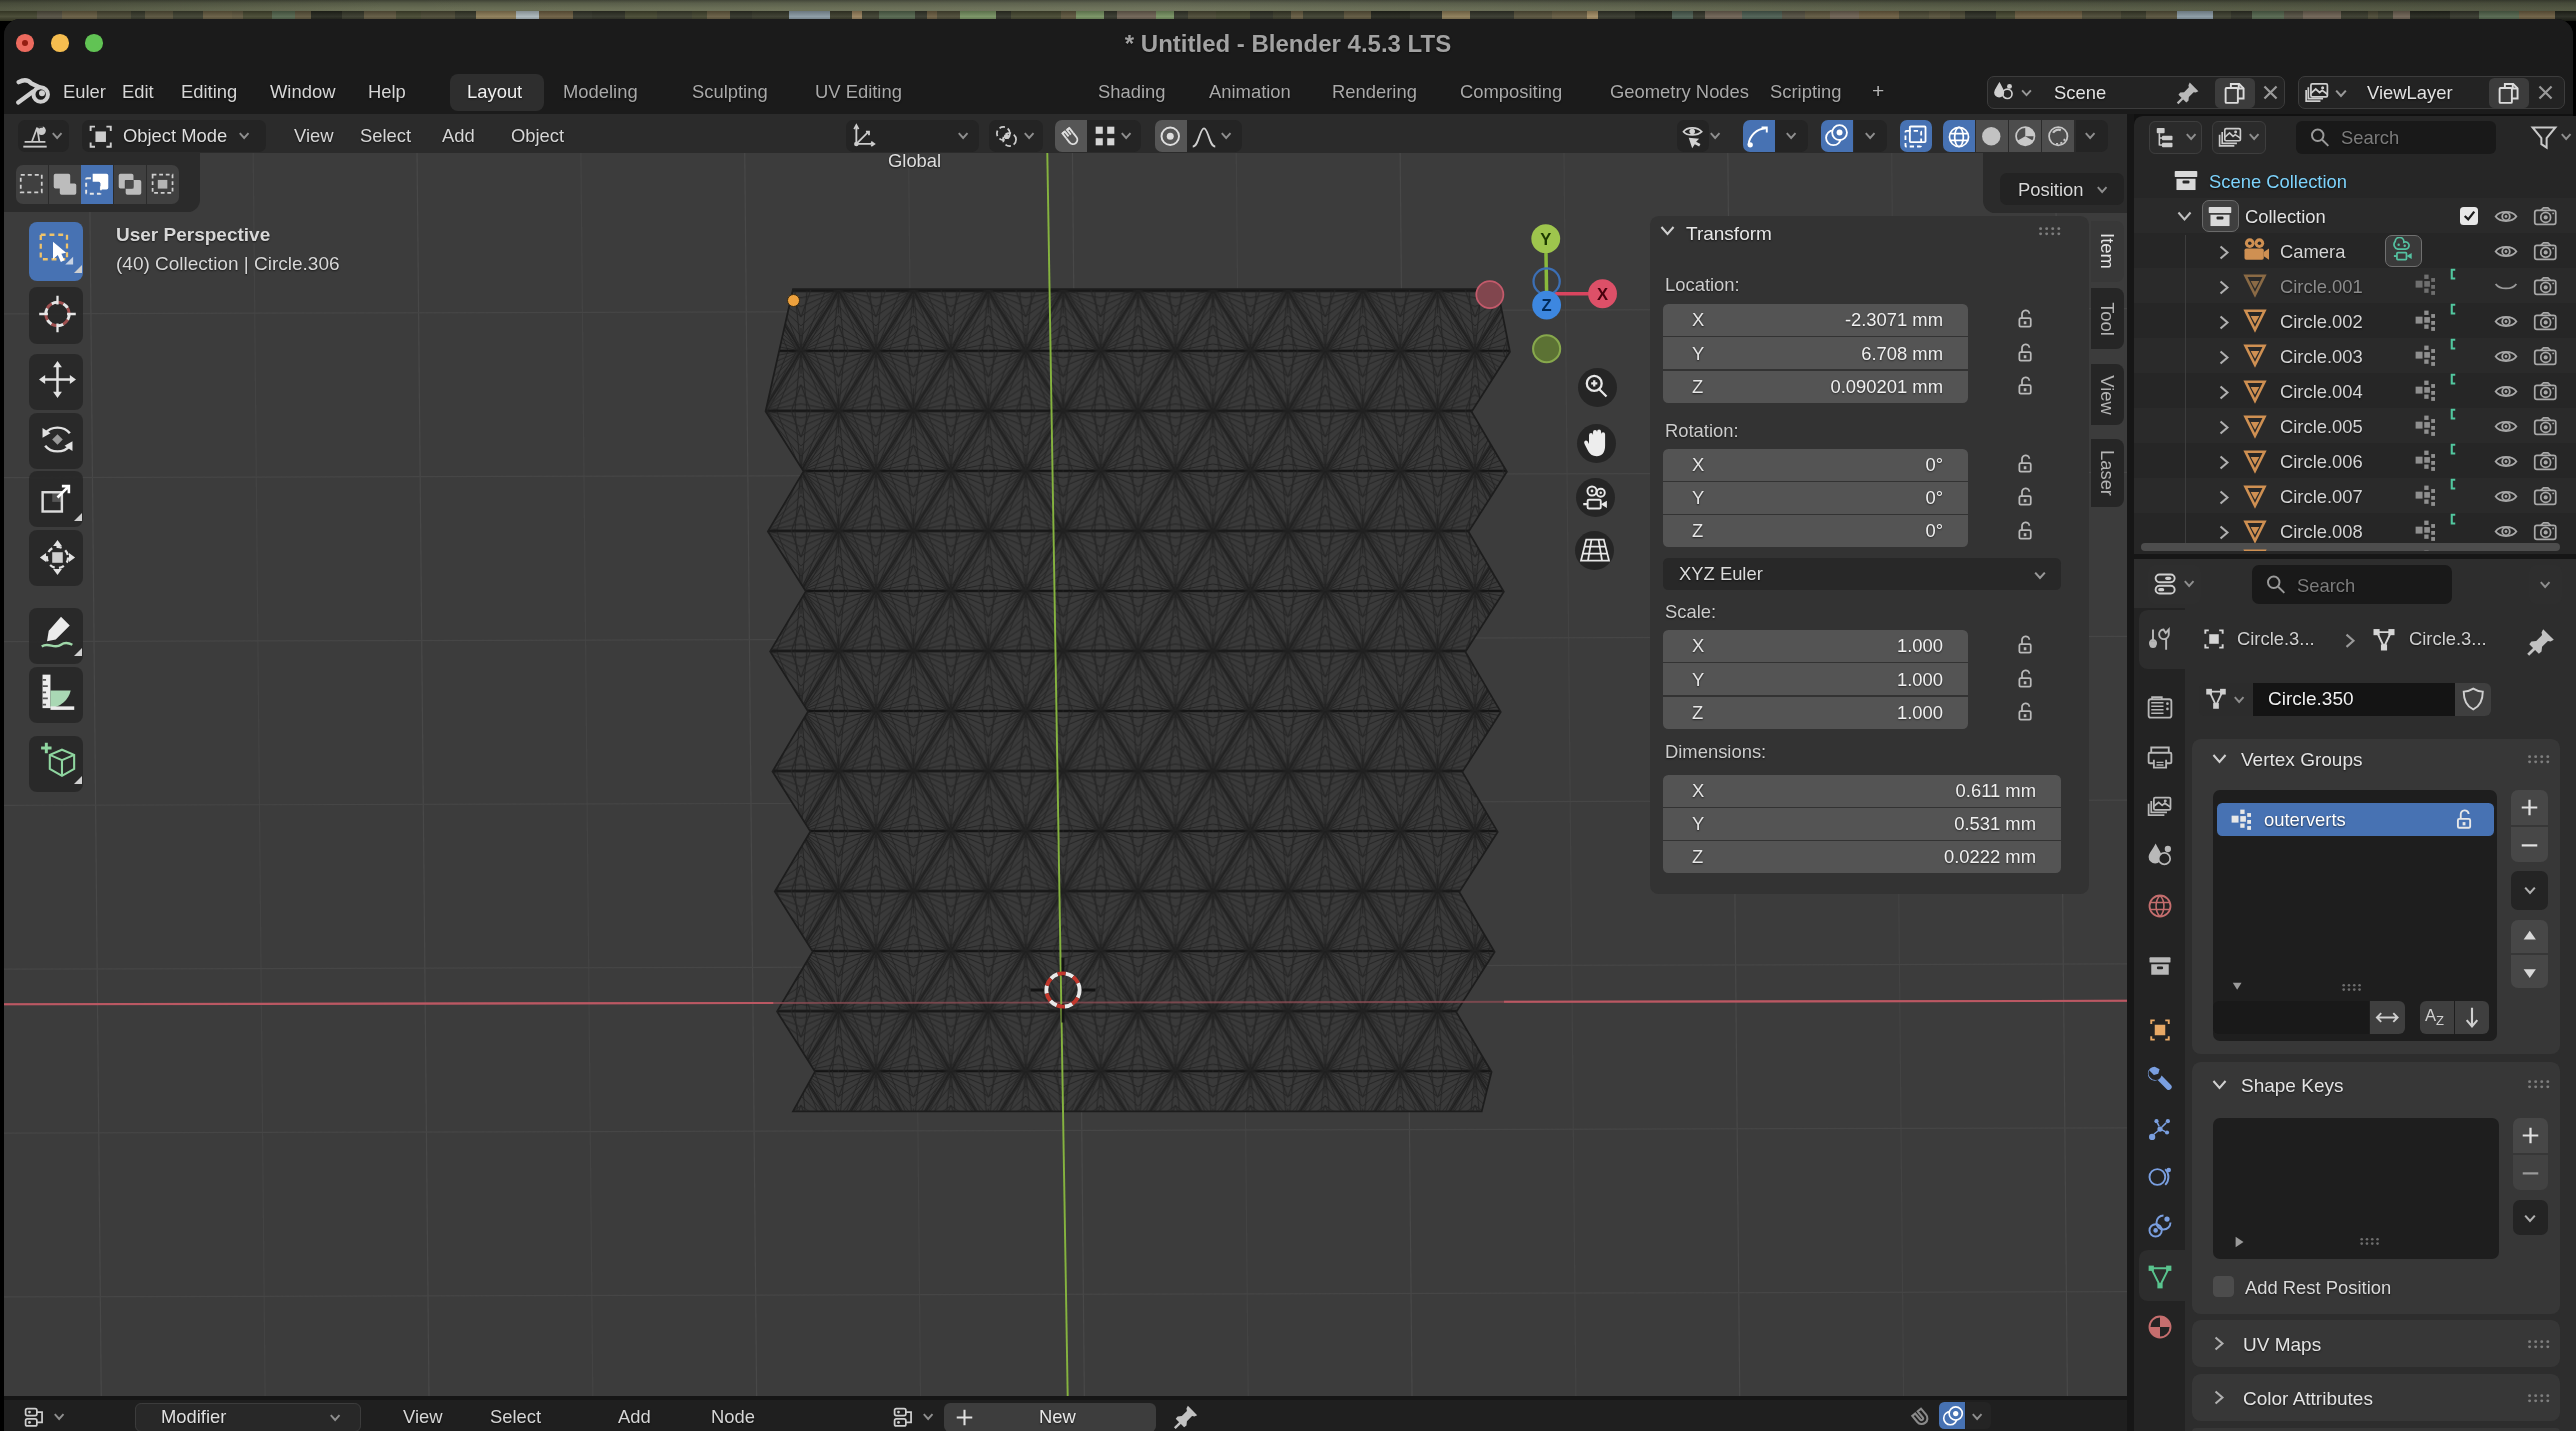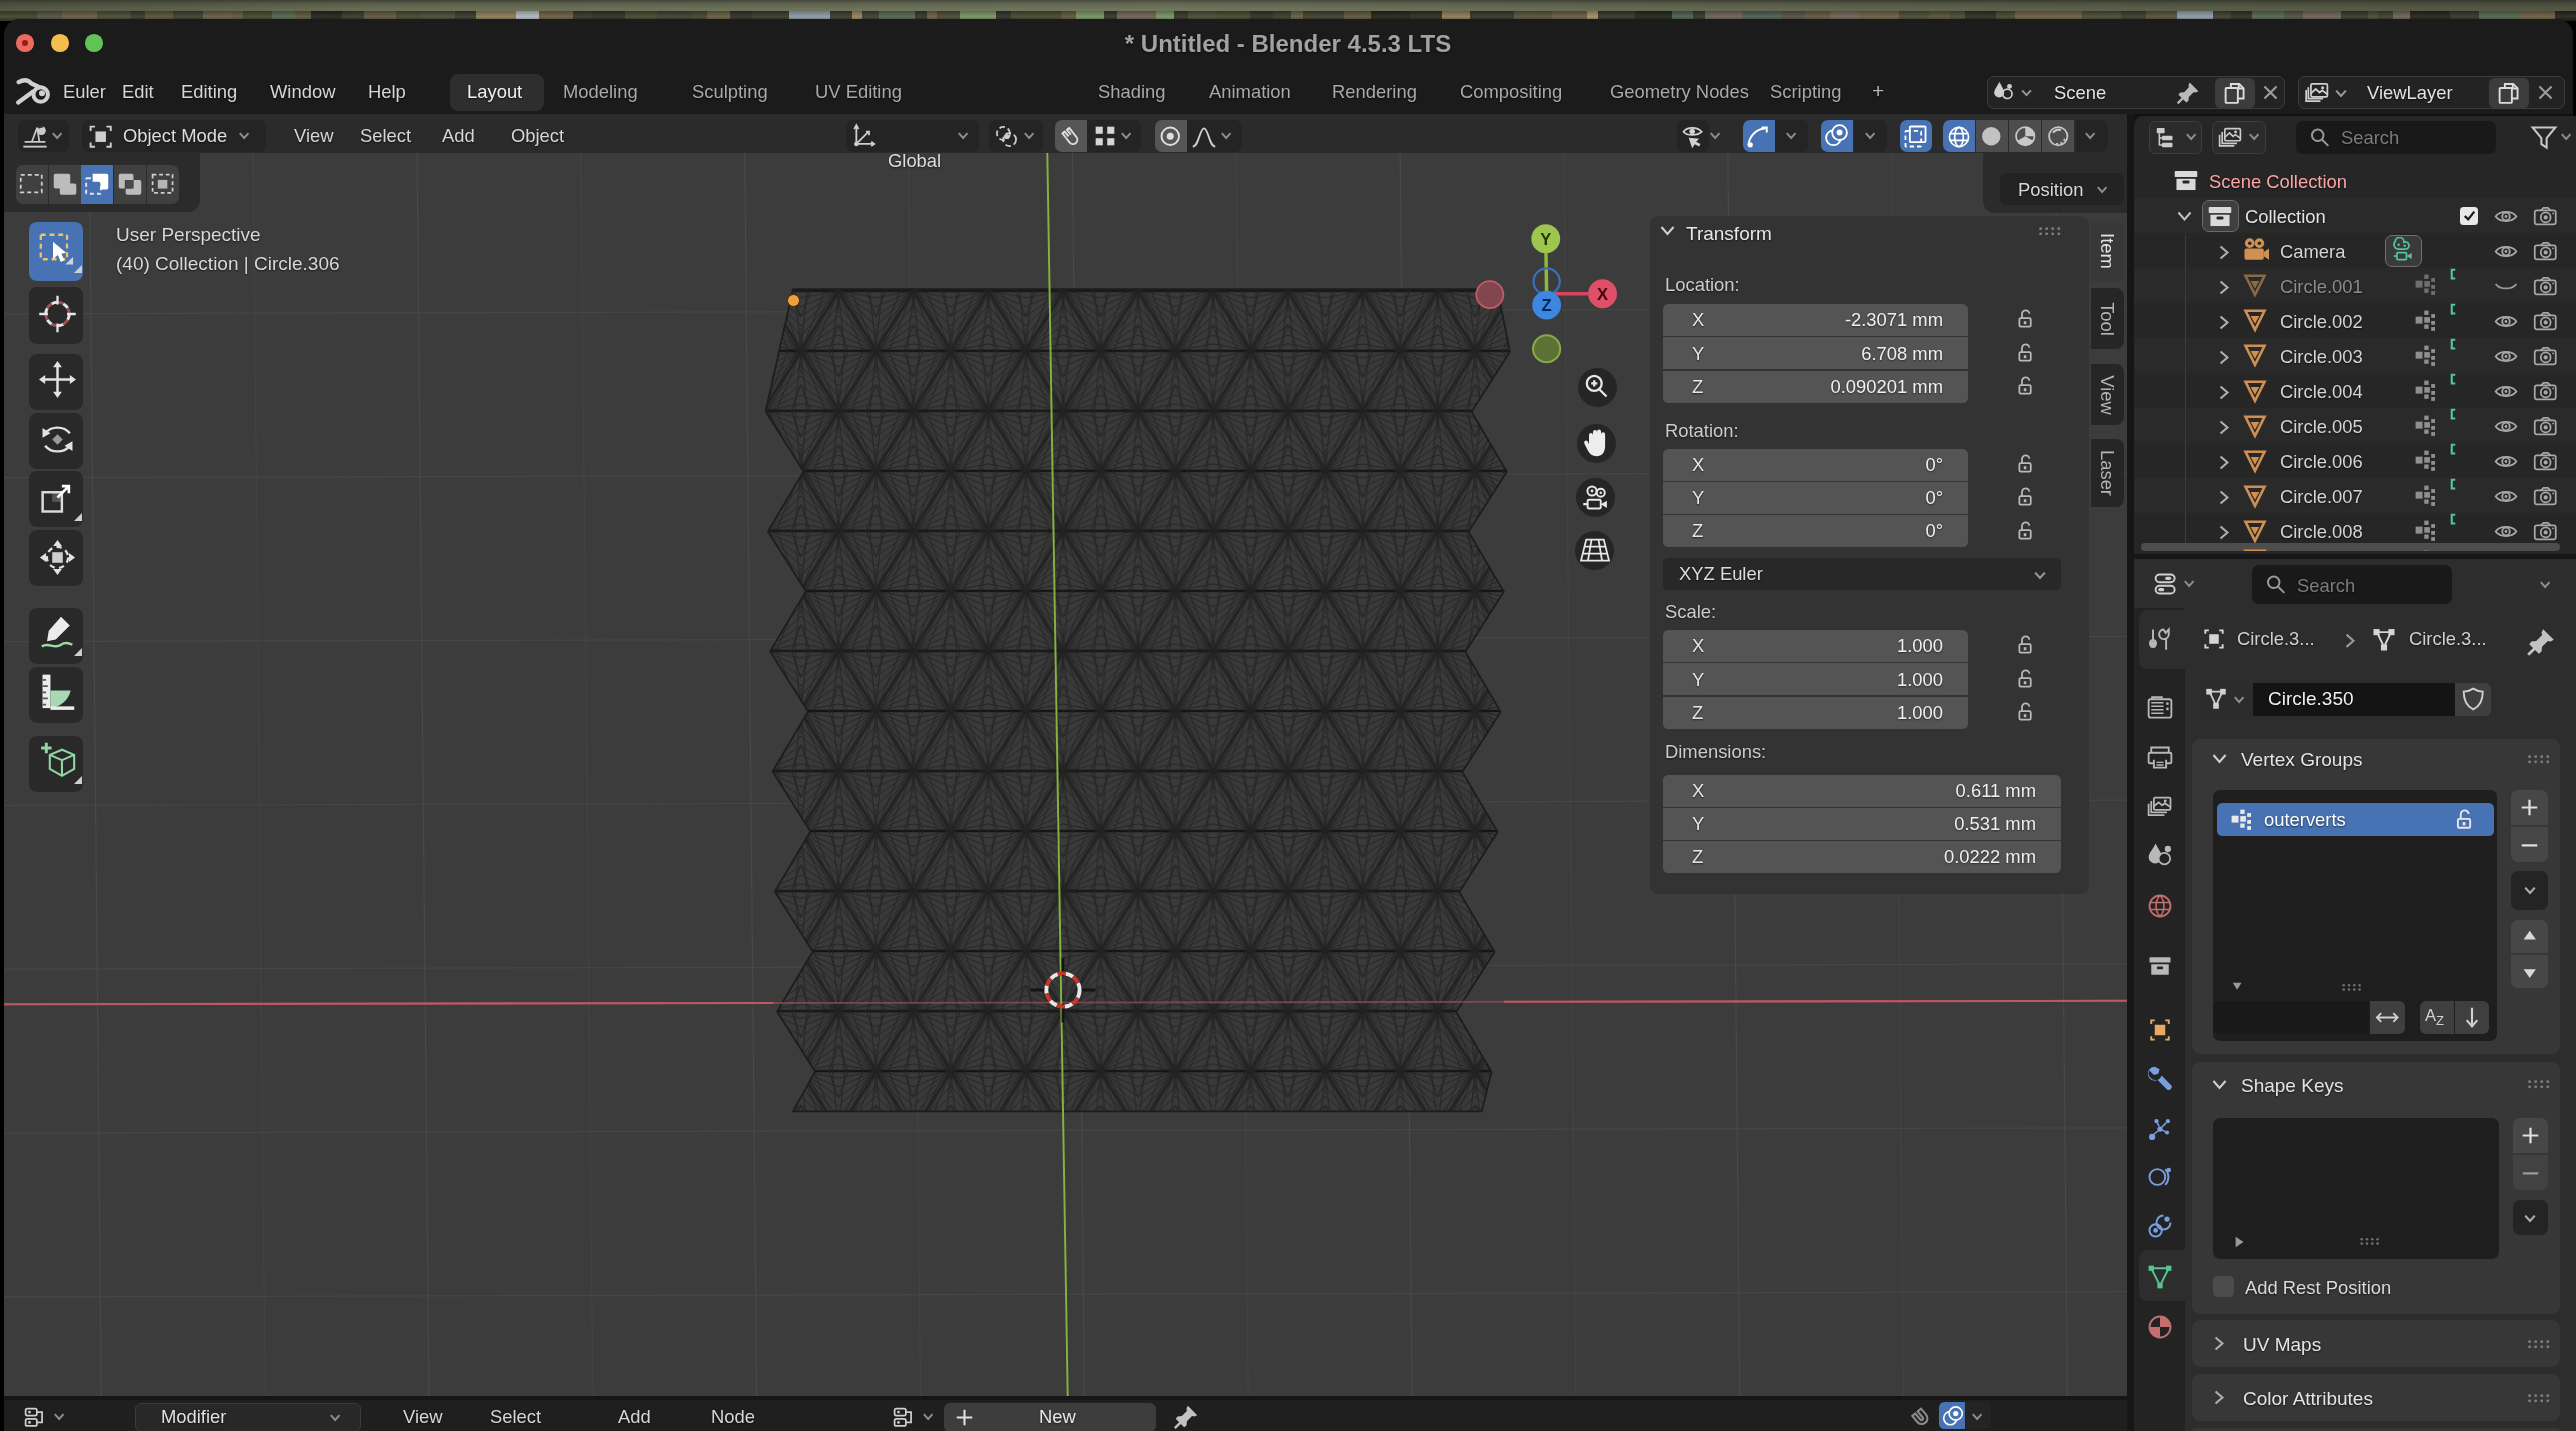--- a/index.html
+++ b/index.html
@@ -378,21 +378,21 @@
 <line x1="1190" y1="0" x2="1214" y2="1463" stroke="#85b33f" stroke-width="2.2"></line>
 </svg>
     <div class="abs" style="left:787px;top:294px;width:13px;height:13px;background:#eda13d;border:1.3px solid #3a2a10;border-radius:50%;"></div>
     <svg class="abs" style="left:1028px;top:955px;" width="70" height="70" viewBox="0 0 80 80">
 <g fill="none">
 <path d="M3 40 H24 M56 40 H77 M40 3 V24 M40 56 V77" stroke="#141414" stroke-width="3.2"></path>
 <circle cx="40" cy="40" r="19" stroke="#e8e8e8" stroke-width="4.5" stroke-dasharray="9.2 9.2"></circle>
 <circle cx="40" cy="40" r="19" stroke="#c3372c" stroke-width="4.5" stroke-dasharray="9.2 9.2" stroke-dashoffset="9.2"></circle>
 </g>
     </svg>
-    <div class="txt" style="left:116px;top:224px;font-size:19px;color:#d8d8d8;font-weight:400;text-shadow:0 0.9px 1.8px rgba(0,0,0,0.6);">User Perspective</div>
+    <div class="txt" style="left:116px;top:224px;font-size:19px;color:#d8d8d8;font-weight:700;text-shadow:0 0.9px 1.8px rgba(0,0,0,0.6);">User Perspective</div>
     <div class="txt" style="left:116px;top:253px;font-size:19px;color:#d8d8d8;font-weight:400;text-shadow:0 0.9px 1.8px rgba(0,0,0,0.6);">(40) Collection | Circle.306</div>
     <div class="abs" style="left:3.5px;top:114px;width:2123px;height:39px;background:#2b2b2b;"></div>
     <div class="abs" style="left:17.5px;top:120px;width:51px;height:32px;background:#242424;border-radius:7px;"></div>
     <svg class="abs" style="left:22px;top:124px;" width="26" height="24.5" viewBox="0 0 30 28">
 <g stroke="#c9c9c9" stroke-width="2" fill="none">
 <path d="M3 20.5 H27"></path>
 <path d="M1.5 26 H28.5" stroke-width="2.2"></path>
 <path d="M11.5 20 L17.5 4 M20 20 L17.5 4"></path>
 <circle cx="22.5" cy="7.5" r="5" fill="#c9c9c9" stroke="none"></circle>
 <path d="M19 4.5 a5 5 0 0 1 5 -1" stroke="#2b2b2b" stroke-width="2" fill="none"></path>
@@ -873,21 +873,21 @@
     <svg class="abs" style="left:2560px;top:132px;" width="12.3" height="9.6" viewBox="0 0 14 11">
       <path d="M2 2.5 L7 8 L12 2.5" stroke="#8f8f8f" stroke-width="2.2" fill="none"></path>
     </svg>
     <svg class="abs" style="left:2173px;top:169px;" width="26" height="23" viewBox="0 0 30 26">
 <g fill="#d9d9d9">
         <rect x="2" y="2" width="26" height="7" rx="1"></rect>
         <path d="M4 11 H26 V24 H4 Z"></path>
       </g>
 <rect x="11" y="13" width="8" height="3.4" rx="1.2" fill="#262626"></rect>
     </svg>
-    <div class="txt" style="left:2209px;top:171px;font-size:18.4px;color:#fca5a5;font-weight:400;text-shadow:0 0.9px 1.8px rgba(0,0,0,0.6);">Scene Collection</div>
+    <div class="txt" style="left:2209px;top:171px;font-size:18.4px;color:#7dd3fc;font-weight:400;text-shadow:0 0.9px 1.8px rgba(0,0,0,0.6);">Scene Collection</div>
     <svg class="abs" style="left:2175px;top:208px;" width="19" height="16" viewBox="0 0 22 18">
       <path d="M4 5 L11 13 L18 5" stroke="#c0c0c0" stroke-width="2.4" fill="none"></path>
     </svg>
     <div class="abs" style="left:2202px;top:200px;width:37px;height:32px;background:#3f3f3f;border:1.3px solid #6a6a6a;border-radius:7px;"></div>
     <svg class="abs" style="left:2207px;top:205px;" width="26" height="23" viewBox="0 0 30 26">
 <g fill="#d9d9d9">
         <rect x="2" y="2" width="26" height="7" rx="1"></rect>
         <path d="M4 11 H26 V24 H4 Z"></path>
       </g>
 <rect x="11" y="13" width="8" height="3.4" rx="1.2" fill="#262626"></rect>

